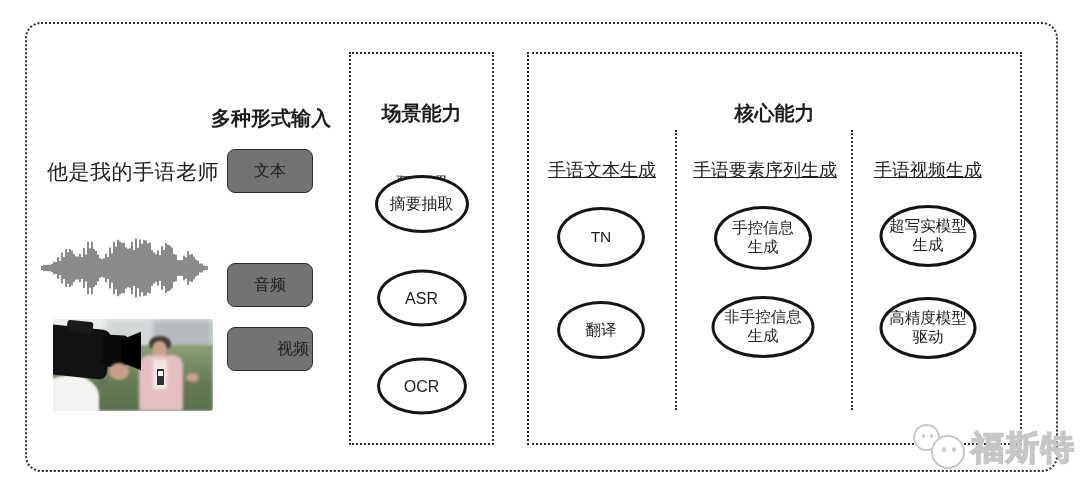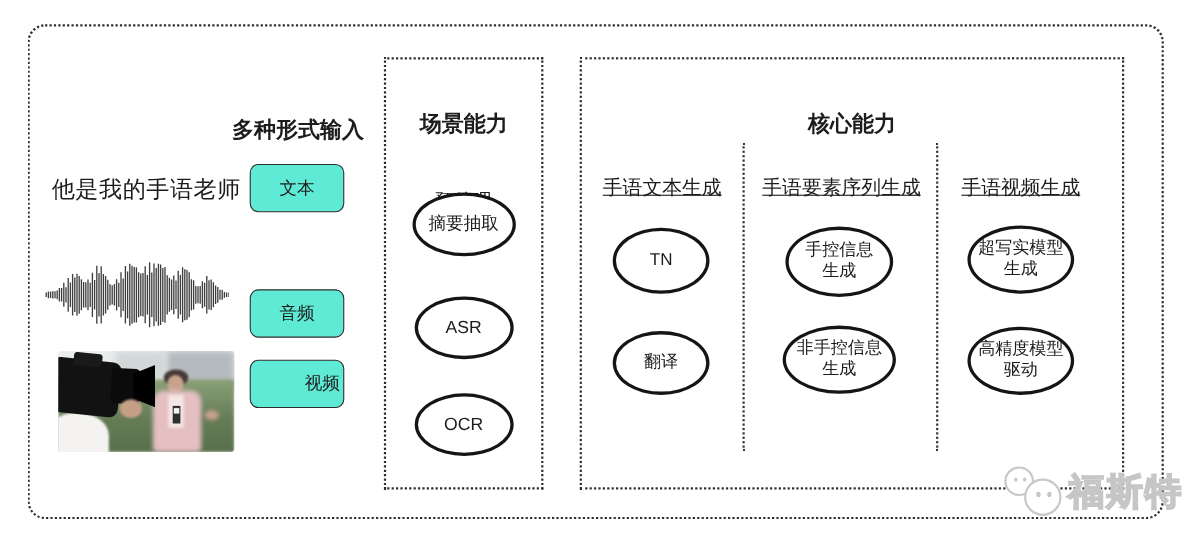--- a/index.html
+++ b/index.html
@@ -18,21 +18,21 @@
   .input-heading {
     position: absolute; left: 271px; top: 118px; transform: translate(-50%,-50%);
     font-size: 20px; font-weight: 700; white-space: nowrap;
   }
   .input-sentence {
     position: absolute; left: 47px; top: 172px; transform: translateY(-50%);
     font-size: 21px; white-space: nowrap; letter-spacing: 0.5px;
   }
   .input-box {
     position: absolute; left: 227px; width: 86px; height: 44px;
-    border: 1.5px solid #2e2e2e; border-radius: 8px; background: #5eead4;
+    border: 1.5px solid #2e2e2e; border-radius: 8px; background: #737373;
     display: flex; align-items: center; justify-content: center;
     font-size: 16px;
   }
   .input-box.text  { top: 149px; }
   .input-box.audio { top: 245px; margin-top: 18px; }
   .input-box.video { top: 327px; padding-left: 46px; }
   .waveform {
     position: absolute; left: 40px; top: 229px; width: 168px; height: 78px;
   }
   .waveform svg { filter: blur(0.4px); }

